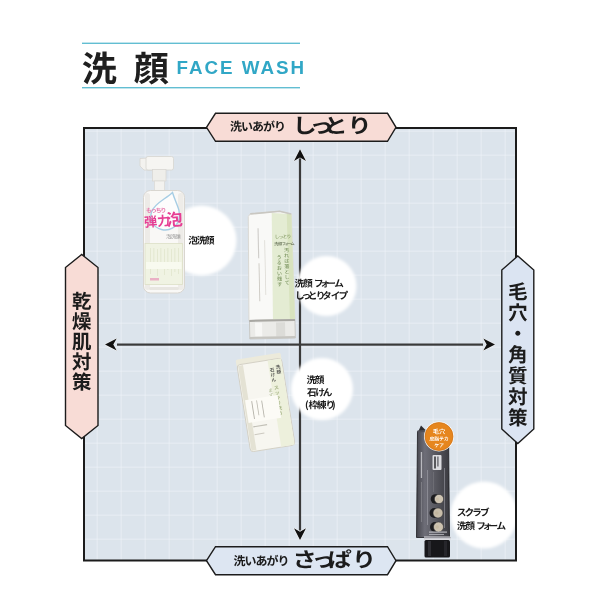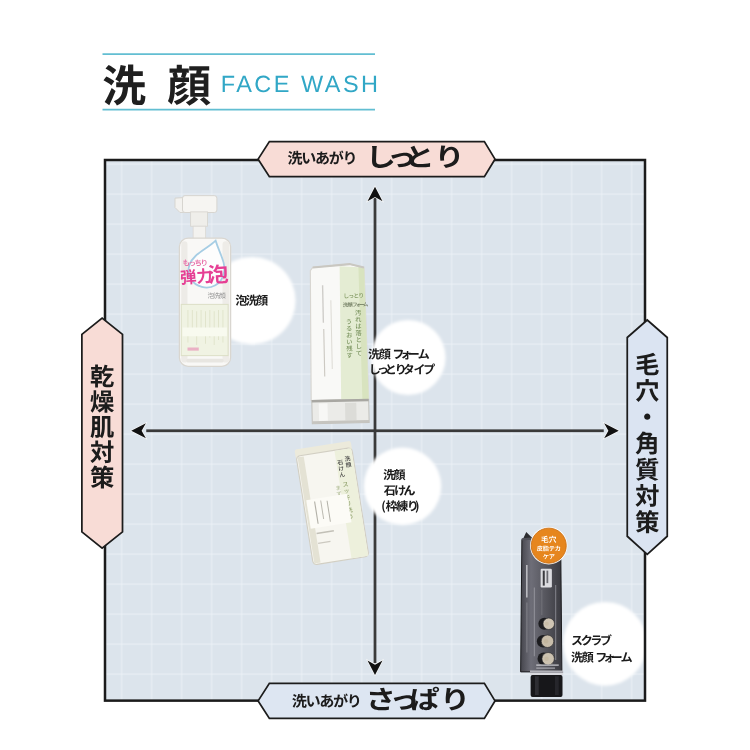--- a/index.html
+++ b/index.html
@@ -1,15 +1,15 @@
 <!DOCTYPE html>
 <html><head><meta charset="utf-8">
 <style>
 html,body{margin:0;padding:0;background:#fff;}
-#page{position:relative;width:600px;height:600px;background:#fff;overflow:hidden;}
+#page{position:relative;width:600px;height:600px;background:#fff;overflow:hidden;font-weight:bold;}
 </style></head>
 <body>
 
 <div id="page">
 <svg width="600" height="600" viewBox="0 0 600 600">
 <defs>
 <filter id="soft" x="-40%" y="-40%" width="180%" height="180%">
           <feGaussianBlur stdDeviation="1.4"></feGaussianBlur>
         </filter>
 <linearGradient id="tube4" x1="0" y1="0" x2="1" y2="0">

